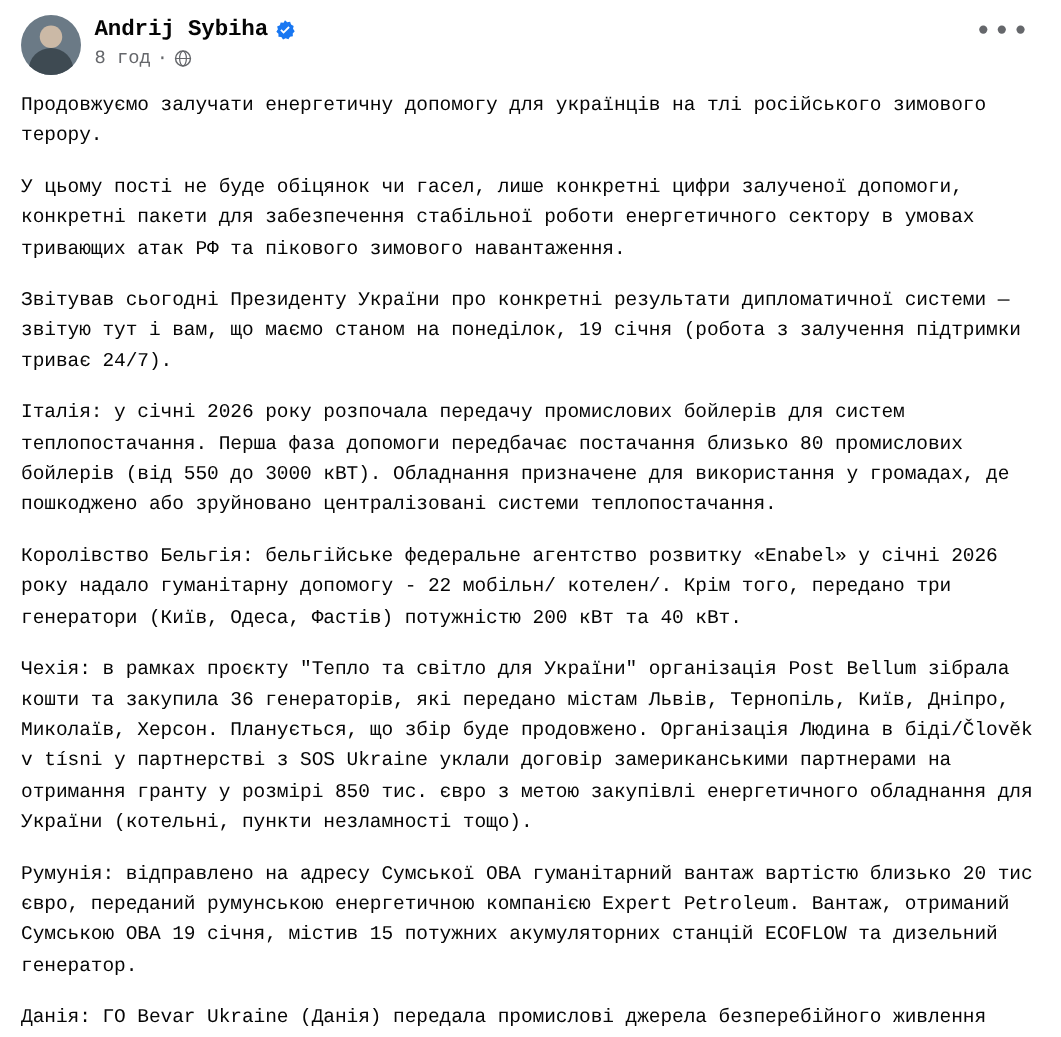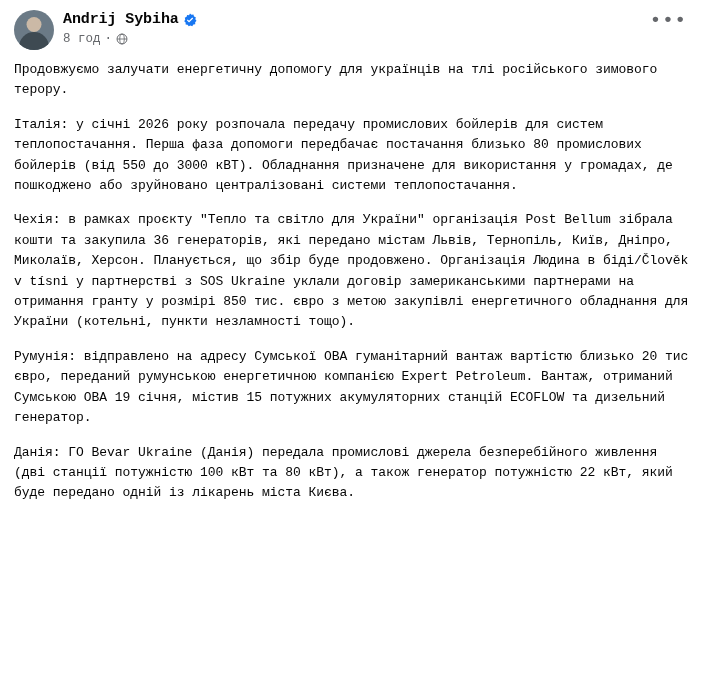--- a/index.html
+++ b/index.html
@@ -146,19 +146,22 @@
             <line x1="1.5" y1="8" x2="14.5" y2="8" stroke="#65676b" stroke-width="1.1"></line>
           </svg>
         </span>
       </div>
     </div>
     <div class="menu-dots">•••</div>
   </div>
 
   <div class="post-body">
     <p>Продовжуємо залучати енергетичну допомогу для українців на тлі російського зимового терору.</p>
+    <p>У цьому пості не буде обіцянок чи гасел, лише конкретні цифри залученої допомоги, конкретні пакети для забезпечення стабільної роботи енергетичного сектору в умовах тривающих атак РФ та пікового зимового навантаження.</p>
+    <p>Звітував сьогодні Президенту України про конкретні результати дипломатичної системи — звітую тут і вам, що маємо станом на понеділок, 19 січня (робота з залучення підтримки триває 24/7).</p>
     <p>Італія: у січні 2026 року розпочала передачу промислових бойлерів для систем теплопостачання. Перша фаза допомоги передбачає постачання близько 80 промислових бойлерів (від 550 до 3000 кВТ). Обладнання призначене для використання у громадах, де пошкоджено або зруйновано централізовані системи теплопостачання.</p>
+    <p>Королівство Бельгія: бельгійське федеральне агентство розвитку «Enabel» у січні 2026 року надало гуманітарну допомогу - 22 мобільн/ котелен/. Крім того, передано три генератори (Київ, Одеса, Фастів) потужністю 200 кВт та 40 кВт.</p>
     <p>Чехія: в рамках проєкту "Тепло та світло для України" організація Post Bellum зібрала кошти та закупила 36 генераторів, які передано містам Львів, Тернопіль, Київ, Дніпро, Миколаїв, Херсон. Планується, що збір буде продовжено. Організація Людина в біді/Člověk v tísni у партнерстві з SOS Ukraine уклали договір замериканськими партнерами на отримання гранту у розмірі 850 тис. євро з метою закупівлі енергетичного обладнання для України (котельні, пункти незламності тощо).</p>
     <p>Румунія: відправлено на адресу Сумської ОВА гуманітарний вантаж вартістю близько 20 тис євро, переданий румунською енергетичною компанією Expert Petroleum. Вантаж, отриманий Сумською ОВА 19 січня, містив 15 потужних акумуляторних станцій ECOFLOW та дизельний генератор.</p>
     <p>Данія: ГО Bevar Ukraine (Данія) передала промислові джерела безперебійного живлення (дві станції потужністю 100 кВт та 80 кВт), а також генератор потужністю 22 кВт, який буде передано одній із лікарень міста Києва.</p>
   </div>
 
 </div>
 
 </body></html>

